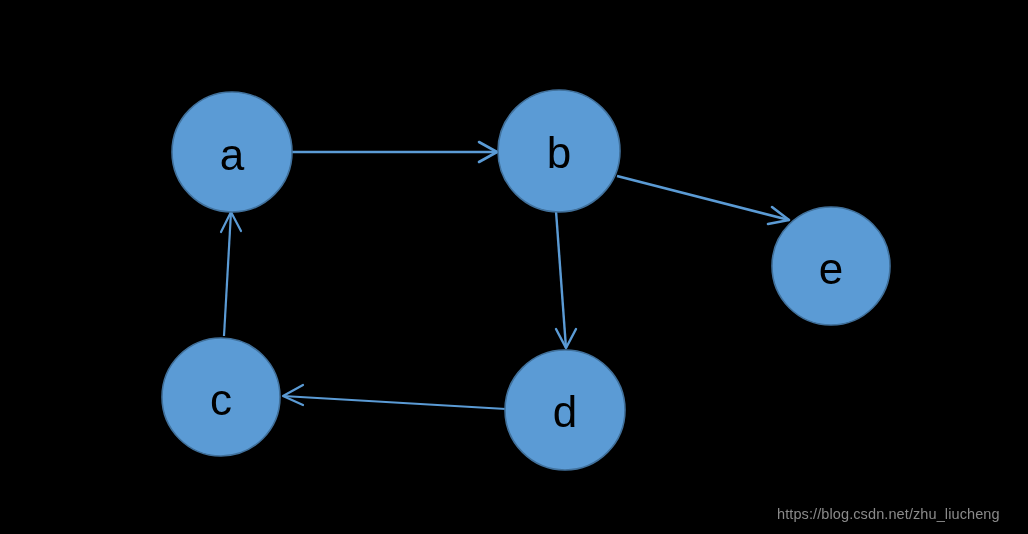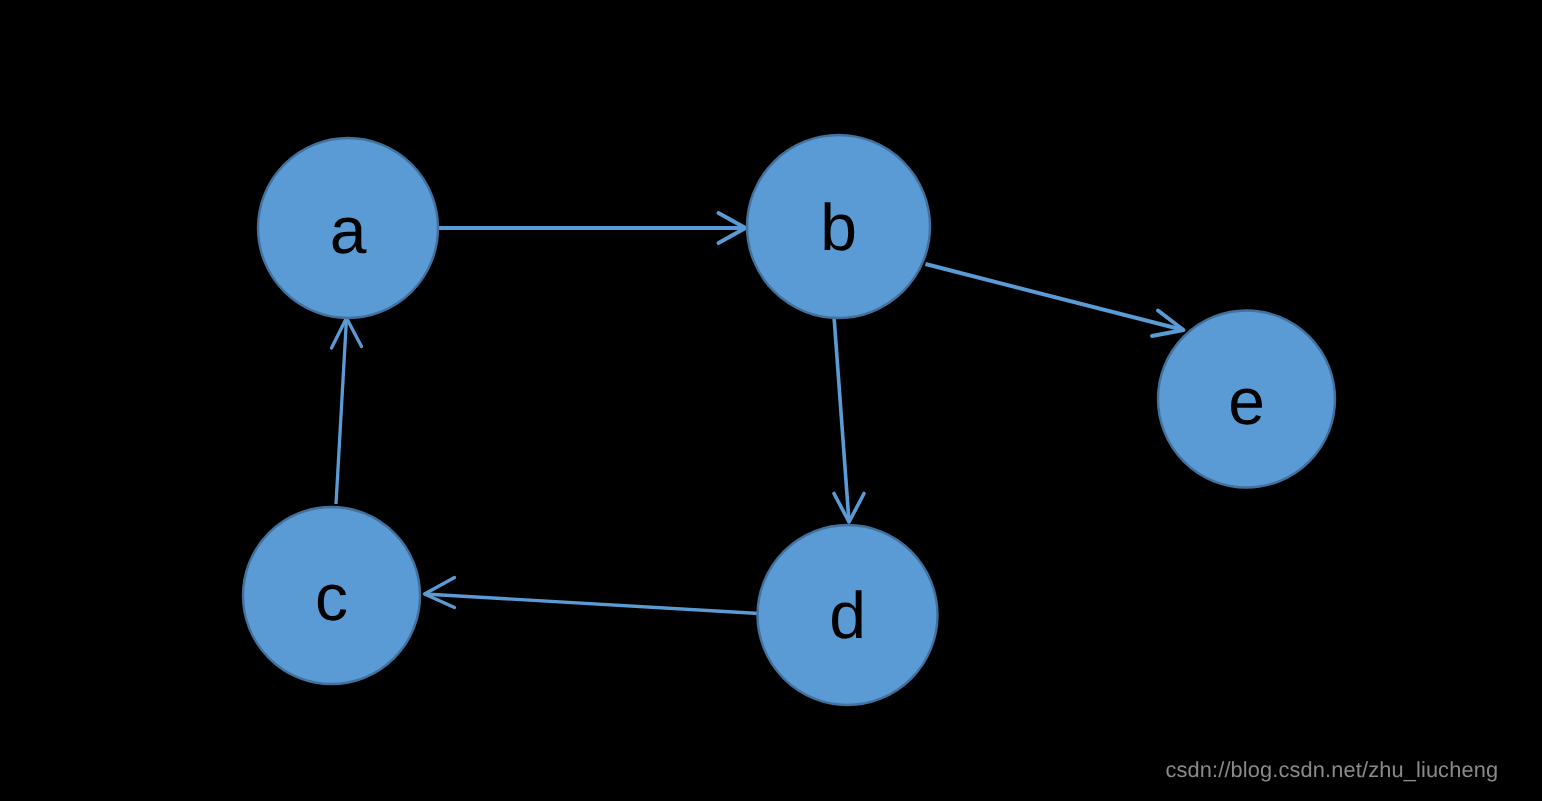--- a/index.html
+++ b/index.html
@@ -116,15 +116,15 @@
       </g>
 
       <g>
         <circle class="node-circle" cx="831" cy="266" r="59" fill="#5b9bd5" stroke="#41719c"></circle>
         <text class="node-label" x="831" y="268">e</text>
       </g>
 
     </g>
   </svg>
 
-  <div class="watermark" style="left:777px; top:506px;">csdn://blog.csdn.net/zhu_liucheng</div>
+  <div class="watermark" style="left:777px; top:506px;">https://blog.csdn.net/zhu_liucheng</div>
 
 </div>
 
 </body></html>

